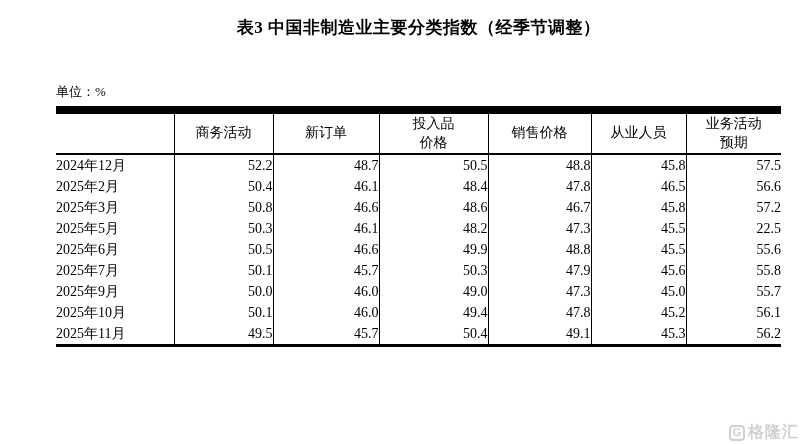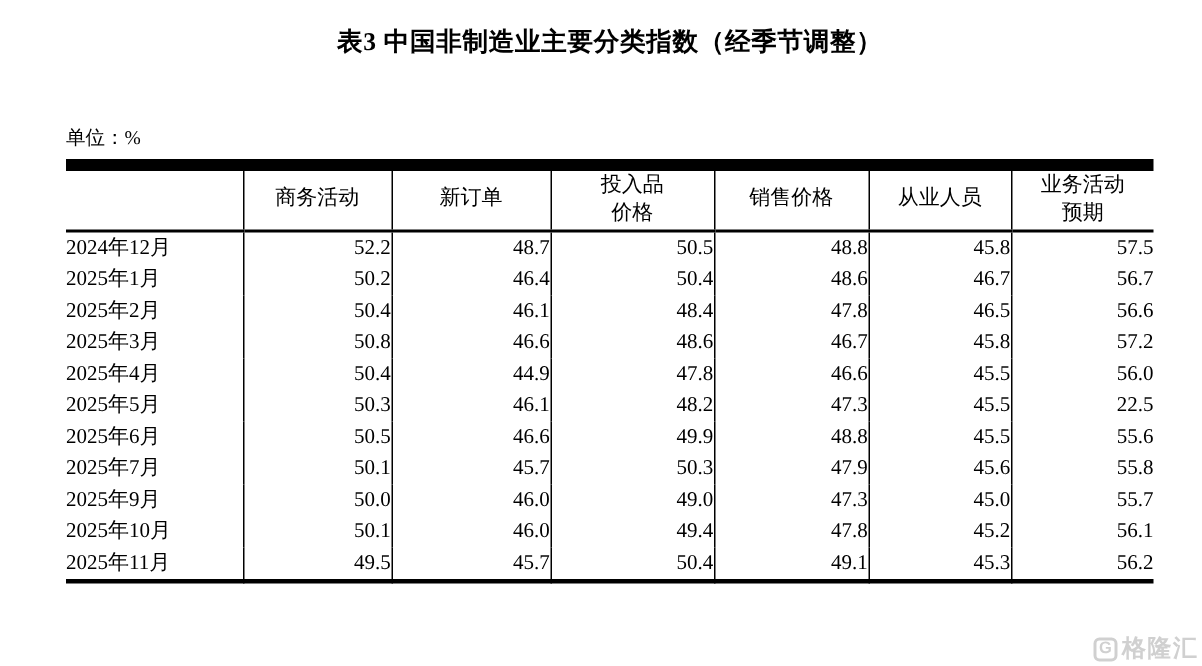--- a/index.html
+++ b/index.html
@@ -8,21 +8,21 @@
     position: relative;
     width: 801px;
     height: 444px;
     background: #ffffff;
     color: #000000;
     font-family: "Liberation Serif", "DejaVu Serif", serif;
     overflow: hidden;
   }
   .content {
     position: absolute;
-    left: 44px;
+    left: 56px;
     top: 0;
     width: 725px;
   }
   .title {
     margin: 16px 0 0 0;
     font-size: 17px;
     font-weight: bold;
     text-align: center;
     letter-spacing: 0.5px;
     line-height: 23px;
@@ -125,54 +125,36 @@
           <tr>
             <td class="month-cell">2024年12月</td>
             <td class="num-cell">52.2</td>
             <td class="num-cell">48.7</td>
             <td class="num-cell">50.5</td>
             <td class="num-cell">48.8</td>
             <td class="num-cell">45.8</td>
             <td class="num-cell">57.5</td>
           </tr>
           <tr>
-            <td class="month-cell">2025年1月</td>
-            <td class="num-cell">50.2</td>
-            <td class="num-cell">46.4</td>
-            <td class="num-cell">50.4</td>
-            <td class="num-cell">48.6</td>
-            <td class="num-cell">46.7</td>
-            <td class="num-cell">56.7</td>
-          </tr>
-          <tr>
             <td class="month-cell">2025年2月</td>
             <td class="num-cell">50.4</td>
             <td class="num-cell">46.1</td>
             <td class="num-cell">48.4</td>
             <td class="num-cell">47.8</td>
             <td class="num-cell">46.5</td>
             <td class="num-cell">56.6</td>
           </tr>
           <tr>
             <td class="month-cell">2025年3月</td>
             <td class="num-cell">50.8</td>
             <td class="num-cell">46.6</td>
             <td class="num-cell">48.6</td>
             <td class="num-cell">46.7</td>
             <td class="num-cell">45.8</td>
             <td class="num-cell">57.2</td>
-          </tr>
-          <tr>
-            <td class="month-cell">2025年4月</td>
-            <td class="num-cell">50.4</td>
-            <td class="num-cell">44.9</td>
-            <td class="num-cell">47.8</td>
-            <td class="num-cell">46.6</td>
-            <td class="num-cell">45.5</td>
-            <td class="num-cell">56.0</td>
           </tr>
           <tr>
             <td class="month-cell">2025年5月</td>
             <td class="num-cell">50.3</td>
             <td class="num-cell">46.1</td>
             <td class="num-cell">48.2</td>
             <td class="num-cell">47.3</td>
             <td class="num-cell">45.5</td>
             <td class="num-cell">22.5</td>
           </tr>

